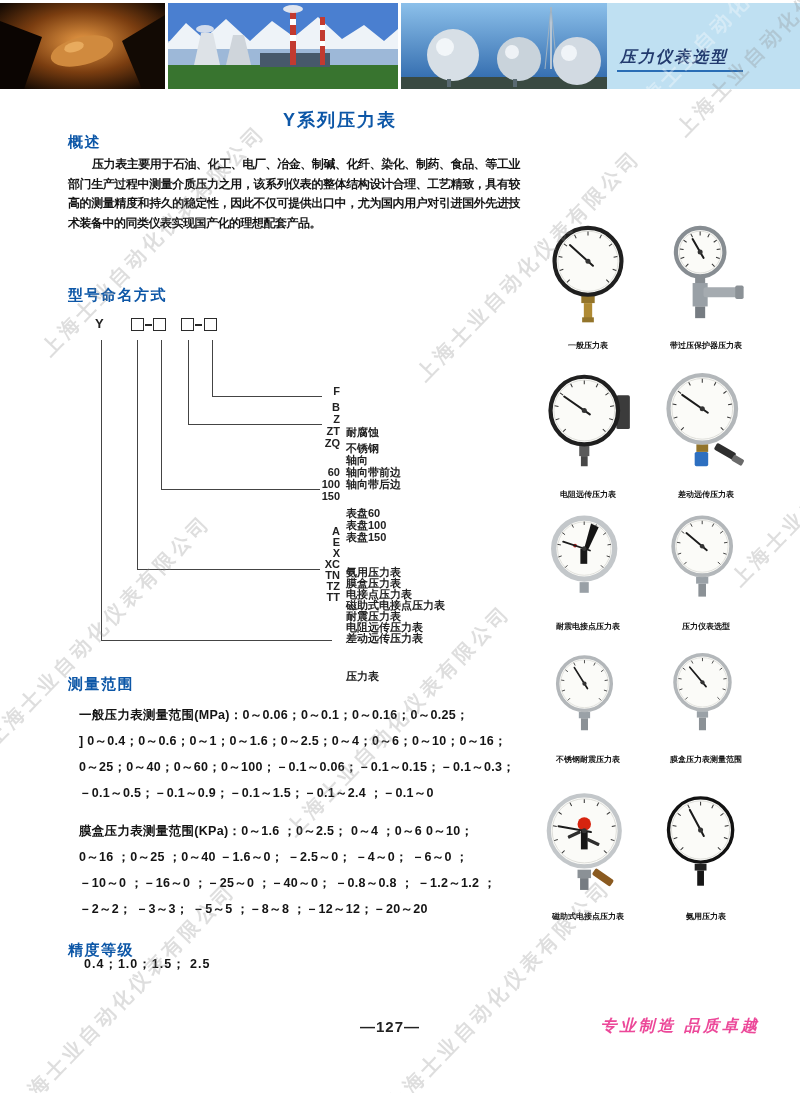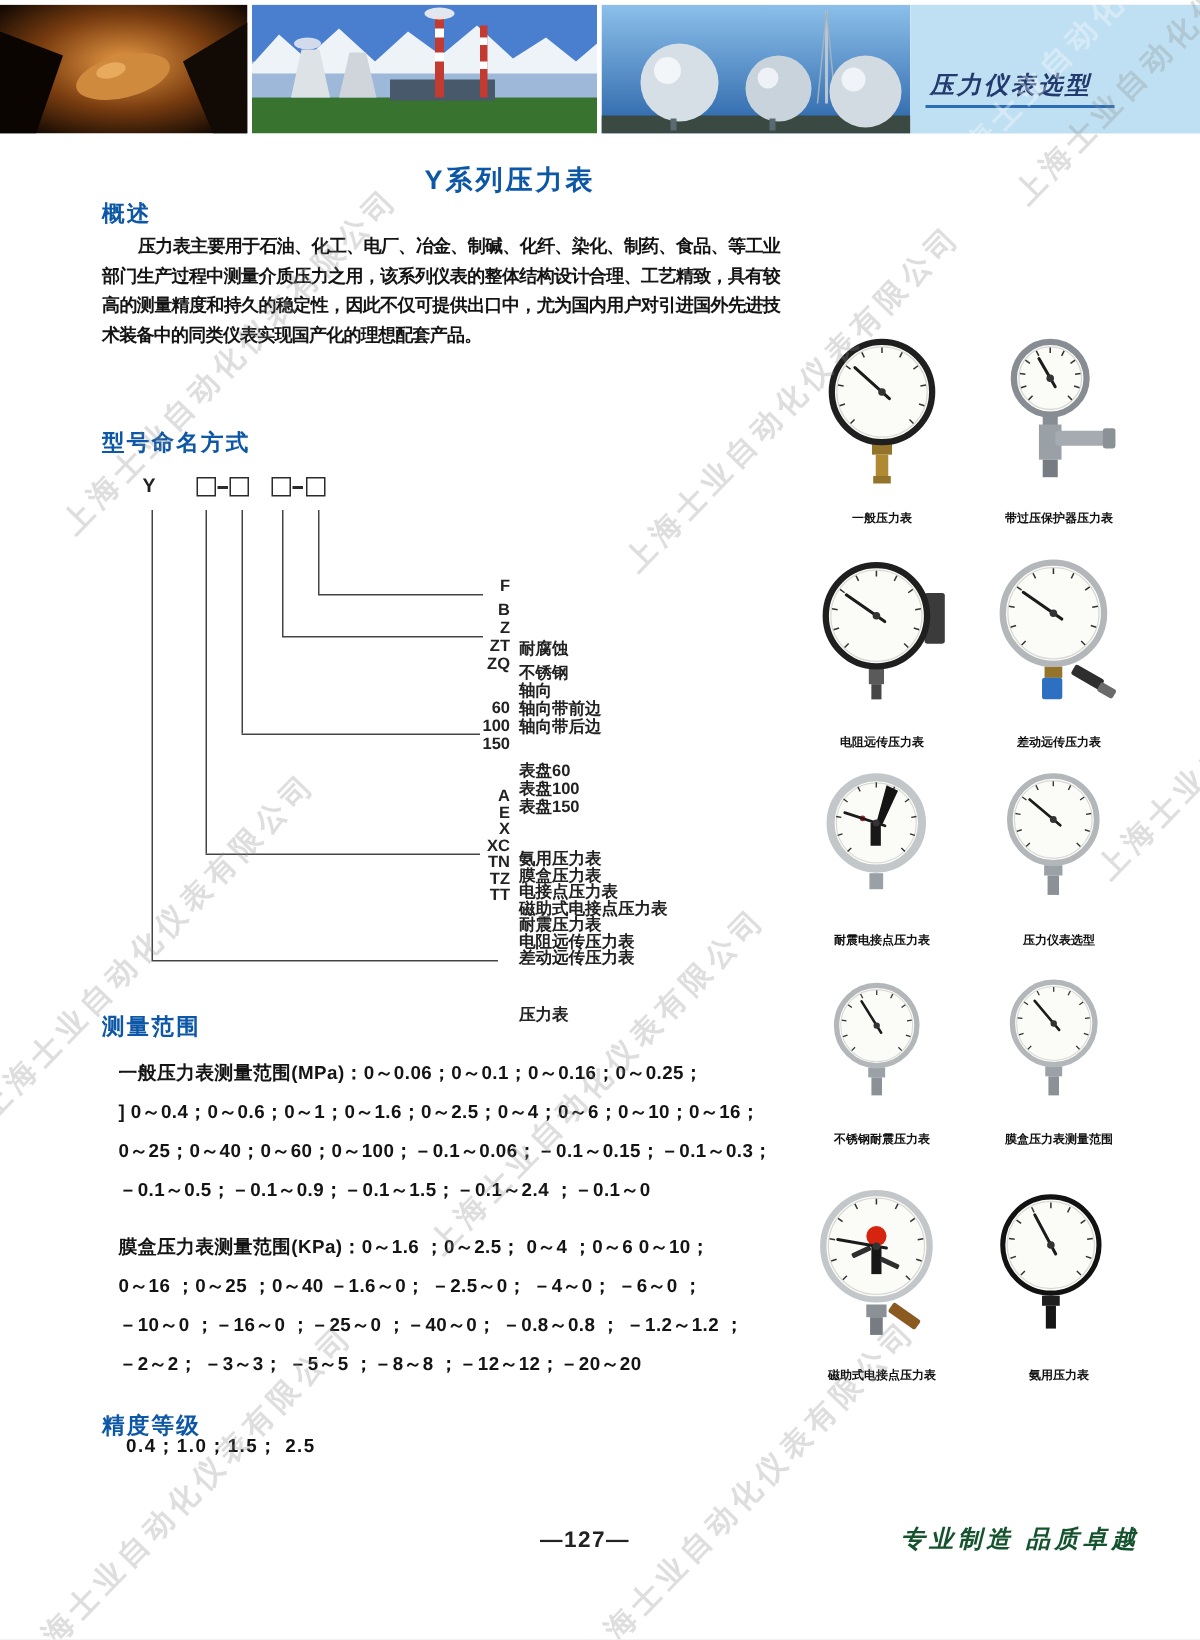--- a/index.html
+++ b/index.html
@@ -31,21 +31,21 @@
   .dcode{position:absolute;width:30px;text-align:right;font-size:11px;font-weight:bold;color:#222;white-space:nowrap;}
   .ddesc{position:absolute;font-size:11px;font-weight:bold;color:#222;white-space:nowrap;margin-top:40px;}
   
   .gauge-cell{position:absolute;width:112px;display:flex;flex-direction:column;align-items:center;
               justify-content:flex-end;}
   .gauge-caption{font-size:8px;font-weight:bold;color:#111;white-space:nowrap;margin-top:16px;}
   
   .pagenum{position:absolute;left:330px;top:1018px;width:120px;text-align:center;font-size:15px;
            font-weight:bold;letter-spacing:1px;color:#222;}
   .slogan{position:absolute;left:530px;top:1016px;width:230px;text-align:right;font-size:16px;
-          font-style:italic;font-weight:bold;letter-spacing:3px;color:#14532d;white-space:nowrap;}
+          font-style:italic;font-weight:bold;letter-spacing:3px;color:#ec4899;white-space:nowrap;}
   
   .wm{position:absolute;font-size:20px;font-weight:bold;color:#8a8a8a;opacity:0.28;white-space:nowrap;
       transform-origin:left bottom;pointer-events:none;z-index:40;letter-spacing:4px;}
   .wm.white{color:#ffffff;opacity:0.35;}
 </style>
 </head>
 <body>
 
 <div class="page">
 

